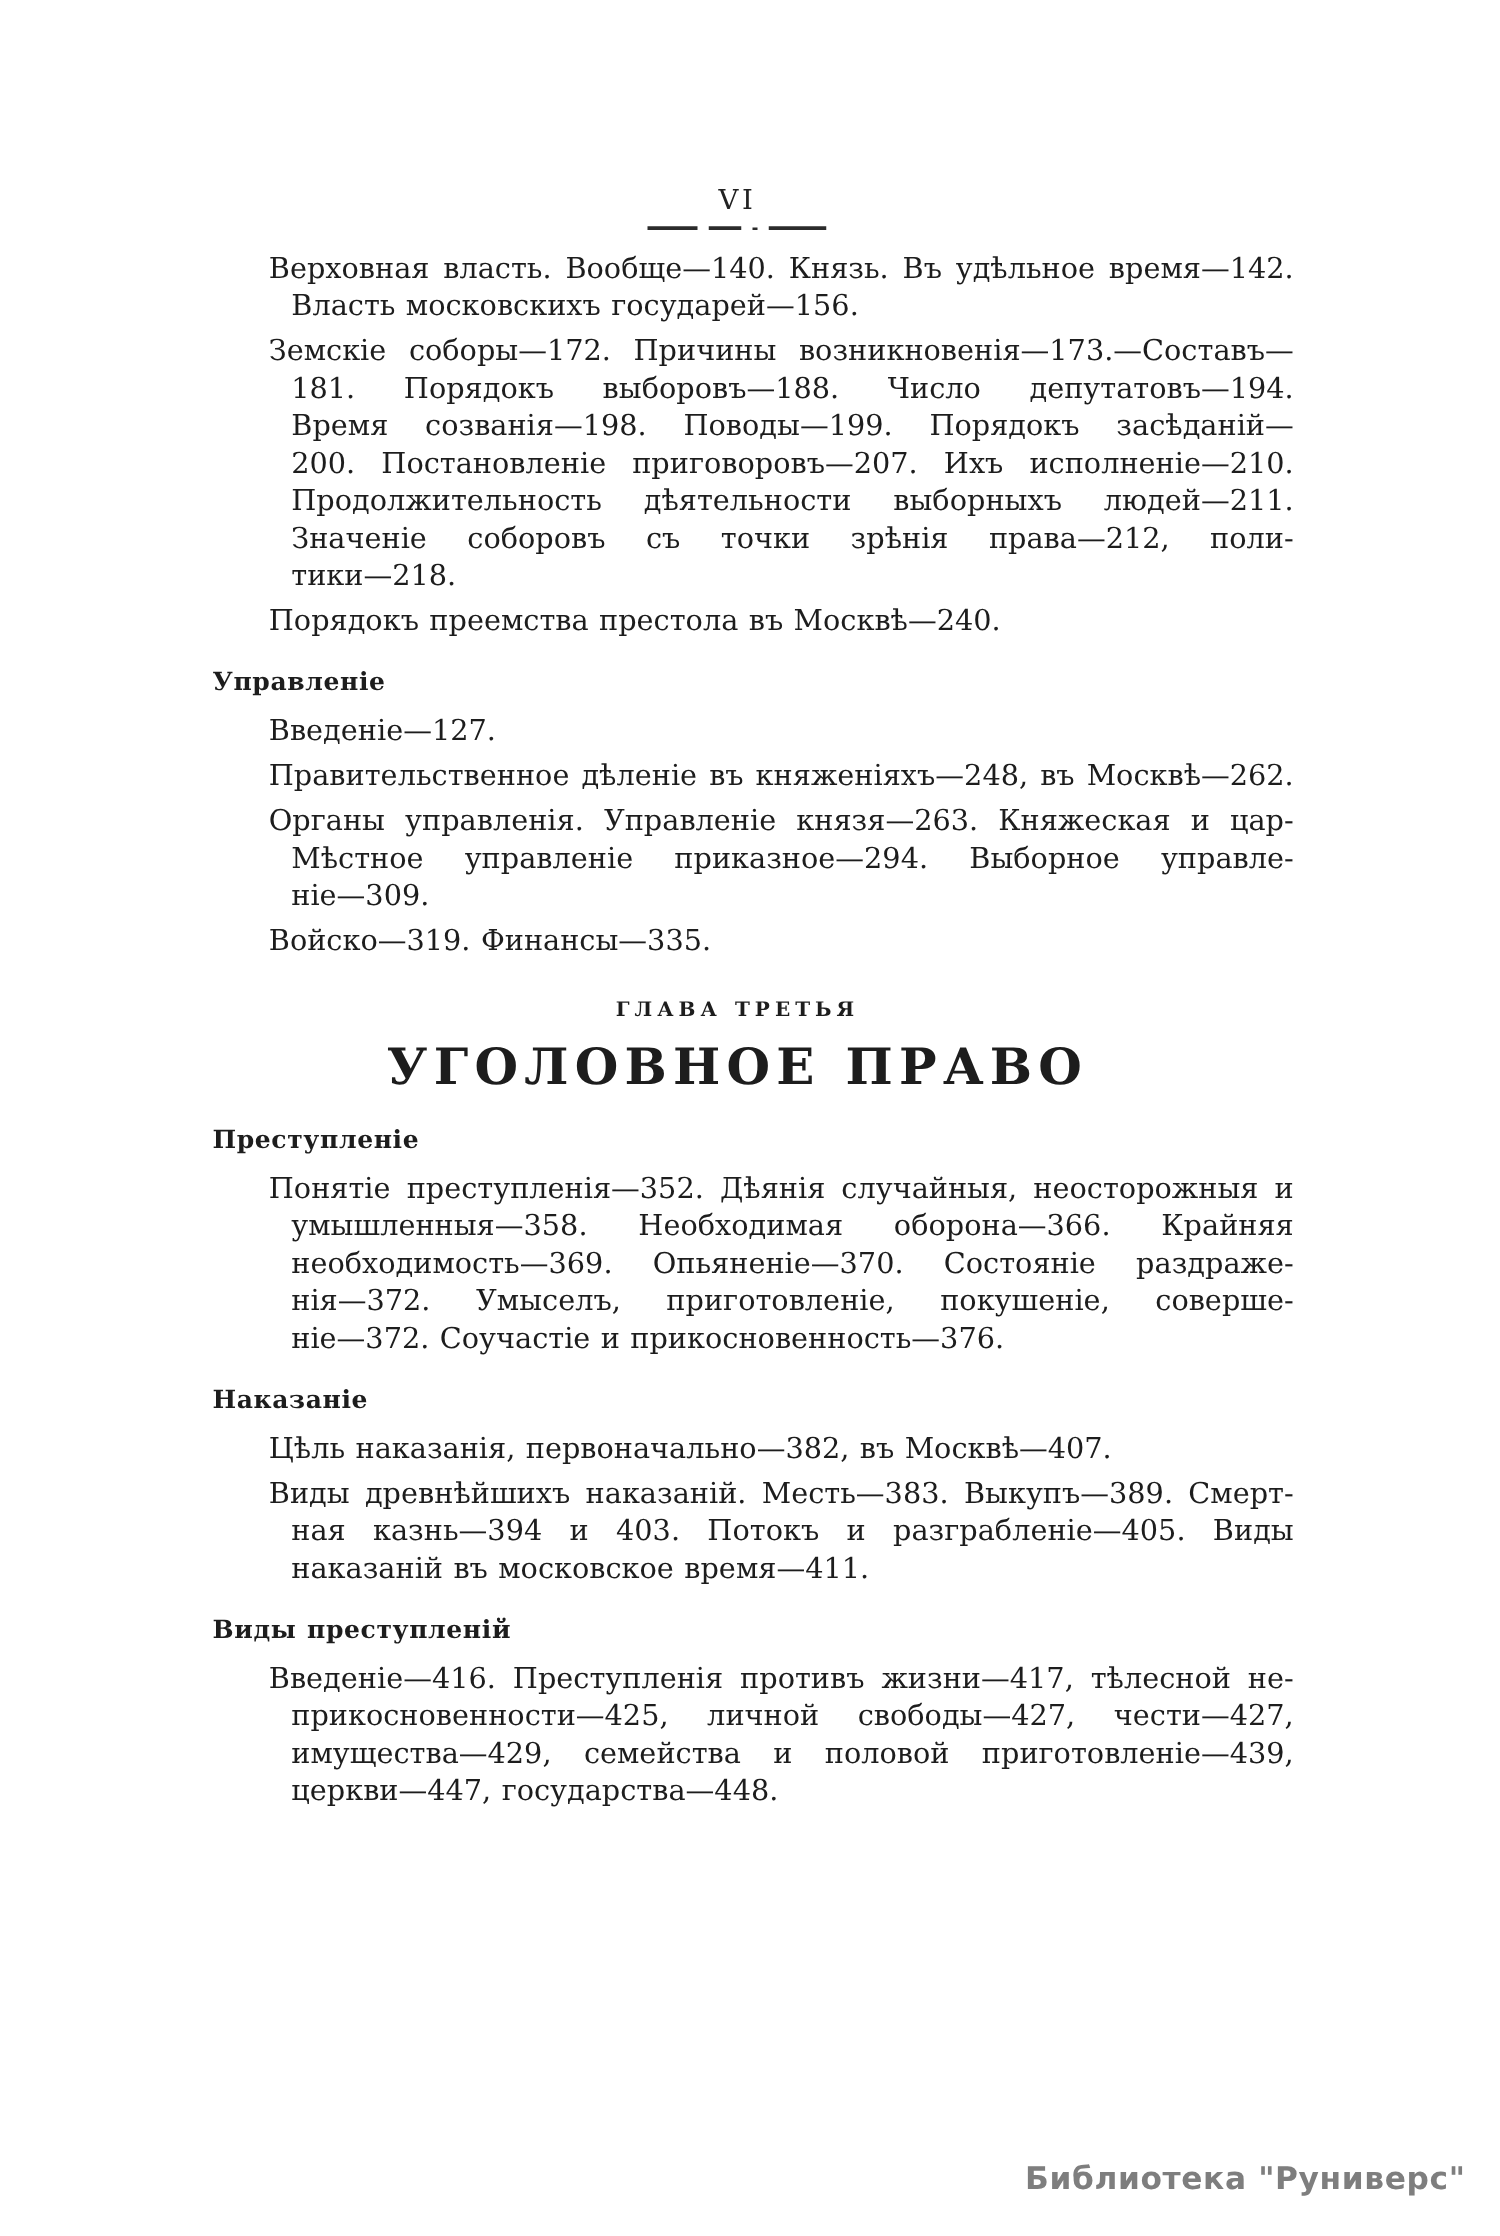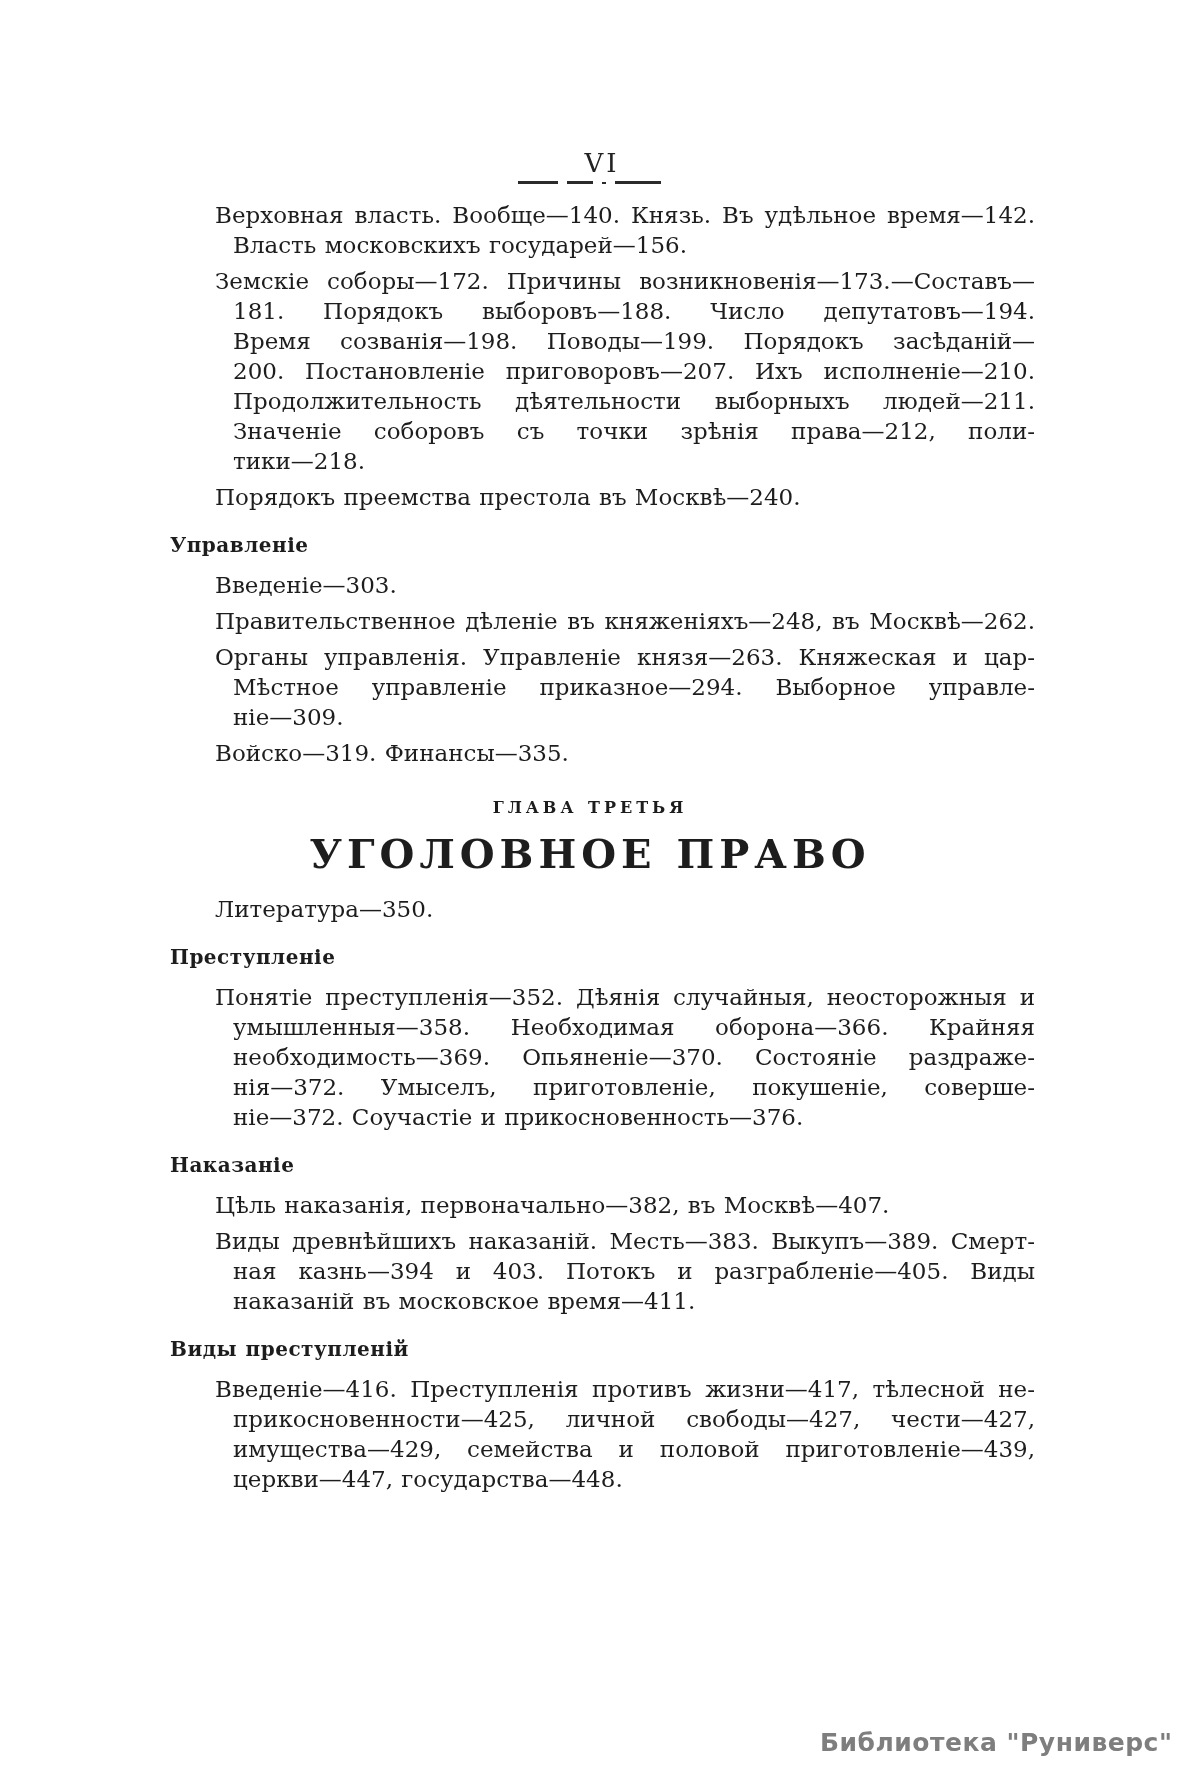--- a/index.html
+++ b/index.html
@@ -6,22 +6,22 @@
   .page{
     position:relative;
     width:1200px;height:1789px;
     background:#ffffff;
     font-family:"DejaVu Serif", serif;
     color:#1d1d1d;
     overflow:hidden;
     margin:0 auto;
   }
   .pagenum{
-    position:absolute;top:148px;left:12px;width:1180px;
-    text-align:center;font-size:26px;letter-spacing:3px;color:#222;
+    position:absolute;top:148px;left:0;width:1180px;
+    text-align:center;font-size:22px;letter-spacing:3px;color:#222;
   }
   .rule{
     position:absolute;top:181px;left:518px;width:150px;height:3px;
     display:flex;align-items:center;gap:9px;
   }
   .rule span{height:3px;background:#2b2b2b;display:block;}
   .rule span:nth-child(1){width:40px;}
   .rule span:nth-child(2){width:26px;}
   .rule span:nth-child(3){width:4px;height:2px;}
   .rule span:nth-child(4){width:46px;}
@@ -73,39 +73,36 @@
         <div class="line cont full">200. Постановленіе приговоровъ—207. Ихъ исполненіе—210.</div>
         <div class="line cont full">Продолжительность дѣятельности выборныхъ людей—211.</div>
         <div class="line cont full">Значеніе соборовъ съ точки зрѣнія права—212, поли-</div>
         <div class="line cont">тики—218.</div>
       </div>
       <div class="entry">
         <div class="line">Порядокъ преемства престола въ Москвѣ—240.</div>
       </div>
       <div class="toc-heading">Управленіе</div>
       <div class="entry">
-        <div class="line">Введеніе—303.</div>
+        <div class="line">Введеніе—127.</div>
       </div>
       <div class="entry">
         <div class="line full">Правительственное дѣленіе въ княженіяхъ—248, въ Москвѣ—262.</div>
       </div>
       <div class="entry">
         <div class="line full">Органы управленія. Управленіе князя—263. Княжеская и цар-</div>
         <div class="line cont full">Мѣстное управленіе приказное—294. Выборное управле-</div>
         <div class="line cont">ніе—309.</div>
       </div>
       <div class="entry">
         <div class="line">Войско—319. Финансы—335.</div>
       </div>
       <div class="chapter">
         <div class="kicker">ГЛАВА ТРЕТЬЯ</div>
         <div class="title">УГОЛОВНОЕ ПРАВО</div>
-      </div>
-      <div class="entry">
-        <div class="line">Литература—350.</div>
       </div>
       <div class="toc-heading">Преступленіе</div>
       <div class="entry">
         <div class="line full">Понятіе преступленія—352. Дѣянія случайныя, неосторожныя и</div>
         <div class="line cont full">умышленныя—358. Необходимая оборона—366. Крайняя</div>
         <div class="line cont full">необходимость—369. Опьяненіе—370. Состояніе раздраже-</div>
         <div class="line cont full">нія—372. Умыселъ, приготовленіе, покушеніе, соверше-</div>
         <div class="line cont">ніе—372. Соучастіе и прикосновенность—376.</div>
       </div>
       <div class="toc-heading">Наказаніе</div>

